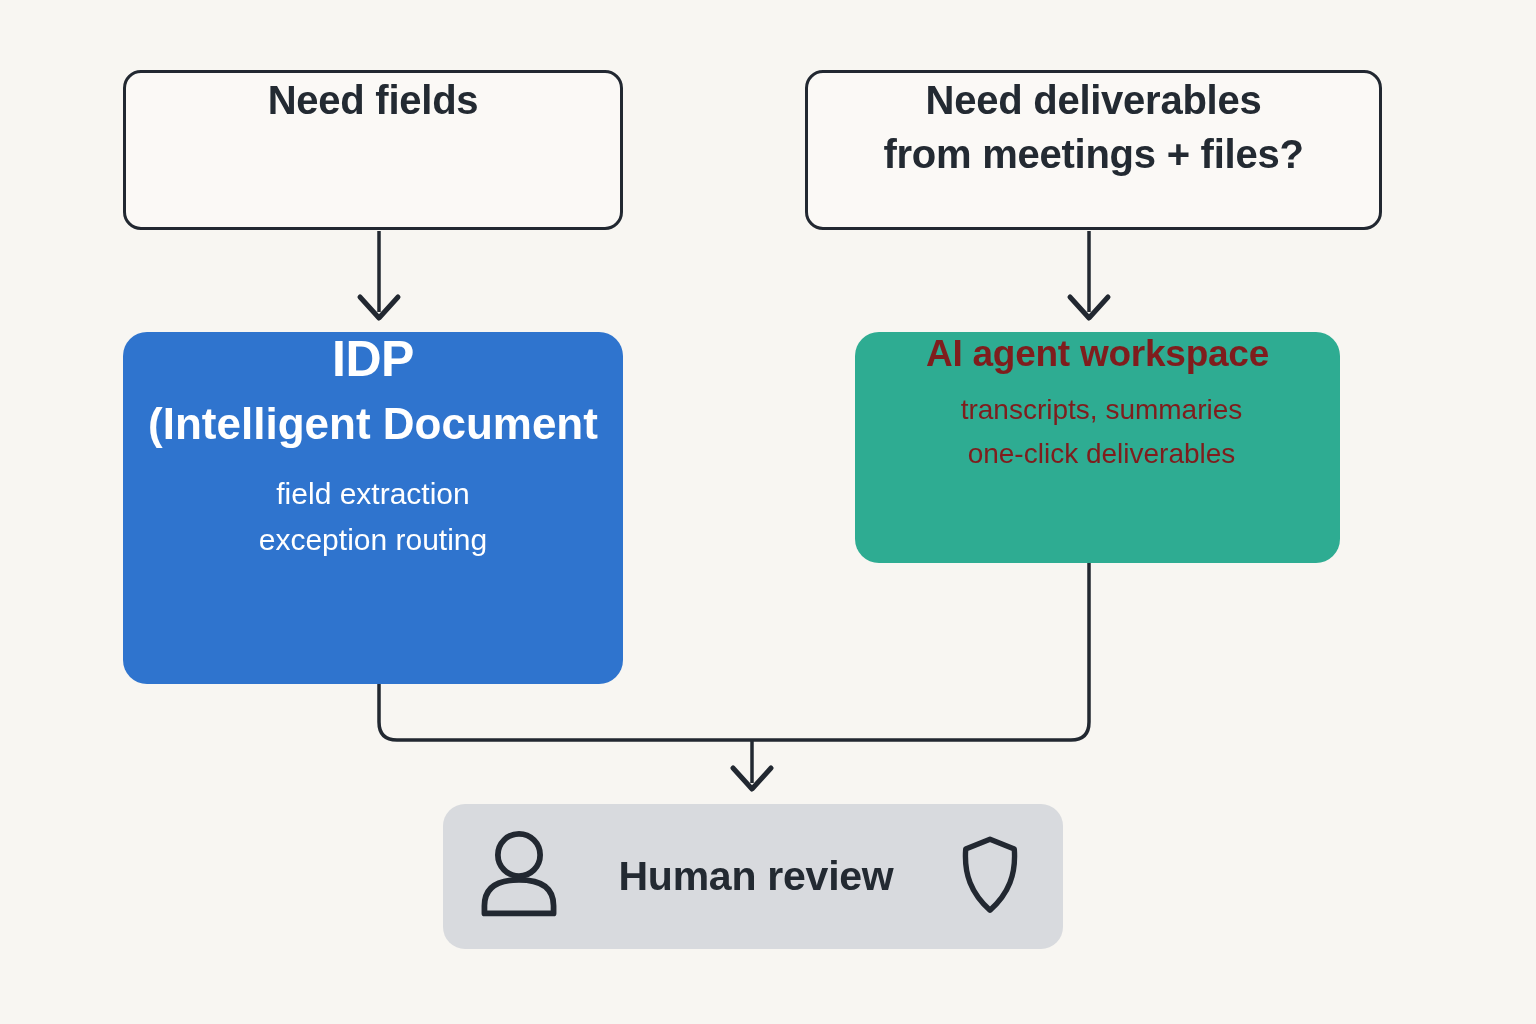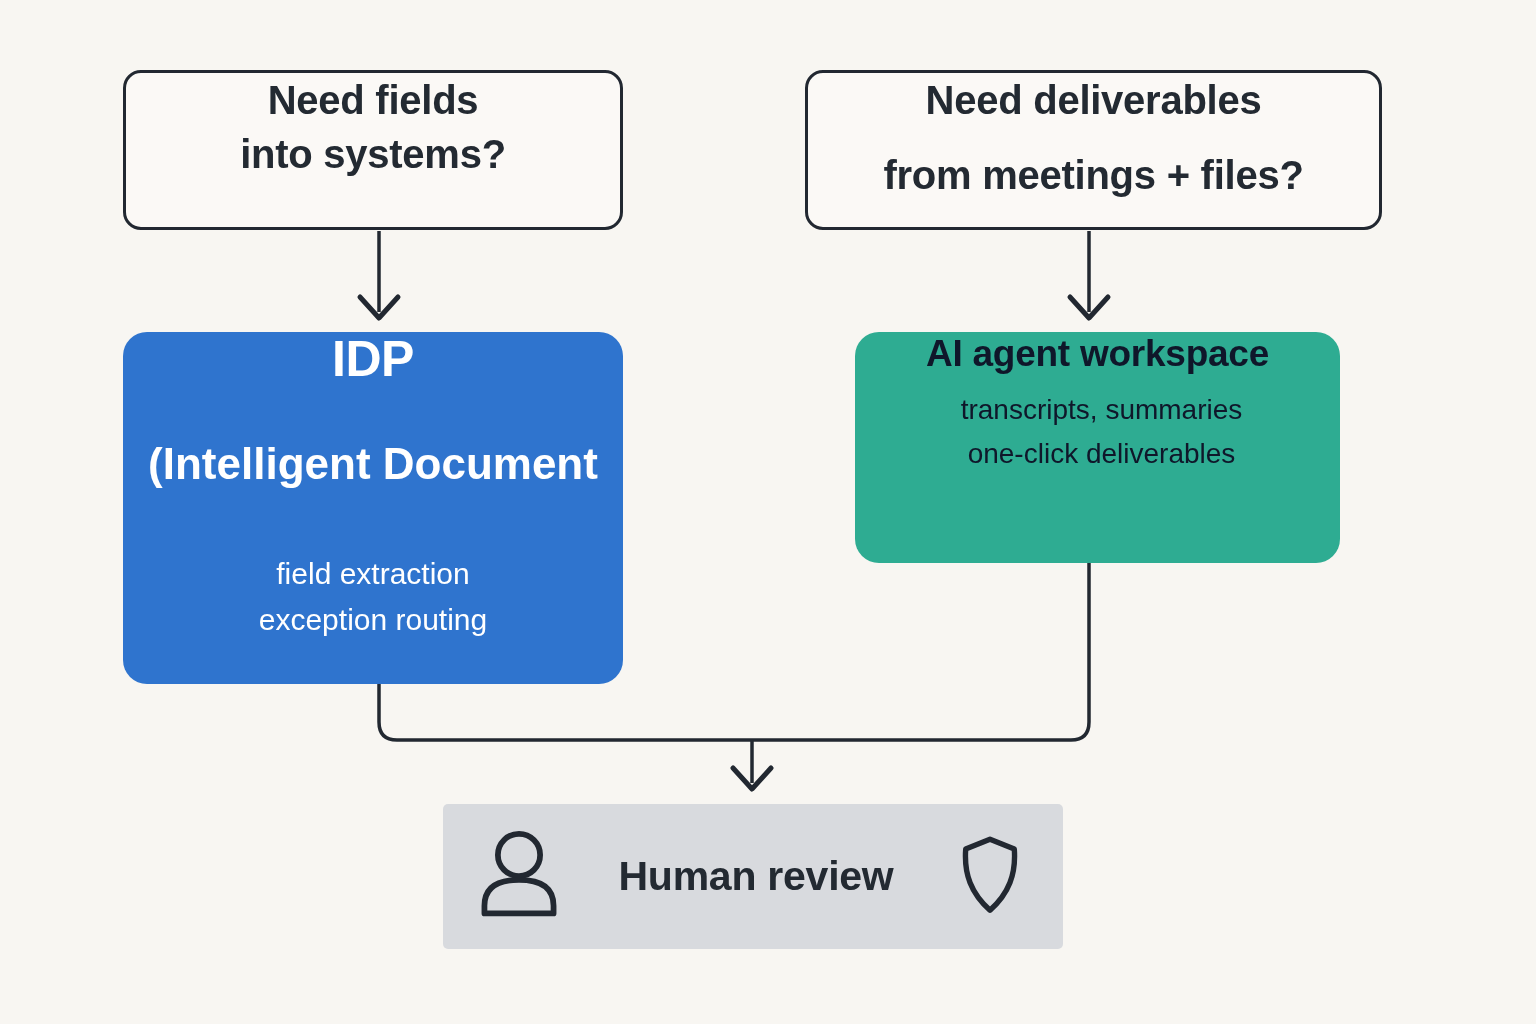--- a/index.html
+++ b/index.html
@@ -48,30 +48,29 @@
     background: #FBF9F6;
     border: 3px solid #222831;
     border-radius: 18px;
     color: #232A32;
     font-size: 40px;
     font-weight: 700;
     line-height: 1.35;
     letter-spacing: -0.25px;
   }
   .q-left  { left: 123px; top: 70px;  width: 500px; height: 160px; }
-  .q-right { left: 805px; top: 70px;  width: 577px; height: 160px; gap: 21px; }
+  .q-right { left: 805px; top: 70px;  width: 577px; height: 160px; }
   .line { display: block; }
 
   .idp-box {
     left: 123px; top: 332px;
     width: 500px; height: 352px;
     background: #2F74CE;
     border-radius: 24px;
     color: #FFFFFF;
-    gap: 40px;
   }
   .idp-title {
     font-size: 50px;
     font-weight: 700;
     line-height: 1.1;
     letter-spacing: -0.5px;
   }
   .idp-subtitle {
     margin-top: 6px;
     font-size: 44px;
@@ -83,41 +82,41 @@
     font-size: 30px;
     font-weight: 400;
     line-height: 1.55;
   }
 
   .agent-box {
     left: 855px; top: 332px;
     width: 485px; height: 231px;
     background: #2EAC92;
     border-radius: 24px;
-    color: #0f172a;
+    color: #7f1d1d;
   }
   .agent-title {
     font-size: 37px;
     font-weight: 700;
     letter-spacing: -0.25px;
     line-height: 1.2;
   }
   .agent-items {
     margin-top: 12px;
     font-size: 28px;
     font-weight: 500;
     line-height: 1.55;
     margin-left: 8px;
   }
 
   .review-box {
     left: 443px; top: 804px;
     width: 620px; height: 145px;
     background: #D8DADE;
-    border-radius: 5px;
+    border-radius: 22px;
     flex-direction: row;
     justify-content: space-between;
     padding: 0 28px;
     color: #232A32;
   }
   .review-text {
     font-size: 41px;
     font-weight: 700;
     line-height: 1.3;
     letter-spacing: -0.25px;
@@ -146,21 +145,20 @@
     <path class="chevron" d="M1070 297 L1089 318 L1108 297"></path>
 
     <path class="stem" d="M379 684 L379 722 Q379 740 397 740 L1071 740 Q1089 740 1089 722 L1089 562"></path>
 
     <path class="stem" d="M752 740 L752 783"></path>
     <path class="chevron" d="M733 768 L752 789 L771 768"></path>
   </svg>
 
   <div class="box qbox q-left">
     <span class="line">Need fields</span>
-    <span class="line">into systems?</span>
   </div>
 
   <div class="box qbox q-right">
     <span class="line">Need deliverables</span>
     <span class="line">from meetings + files?</span>
   </div>
 
   <div class="box idp-box">
     <div class="idp-title">IDP</div>
     <div class="idp-subtitle">

